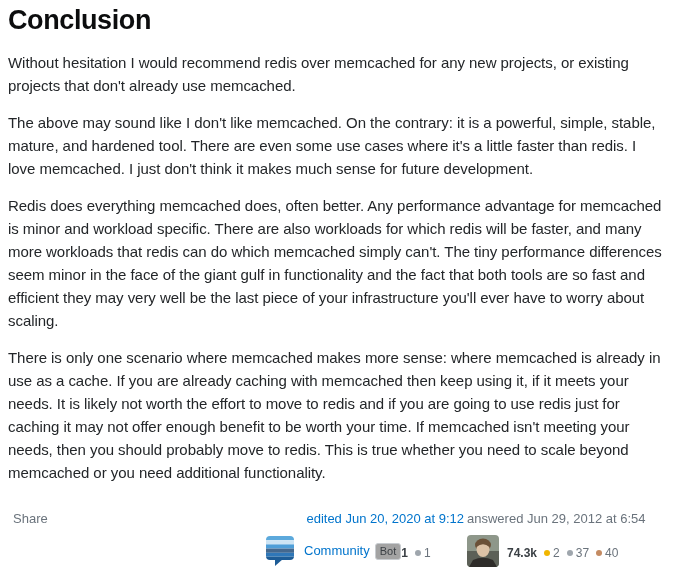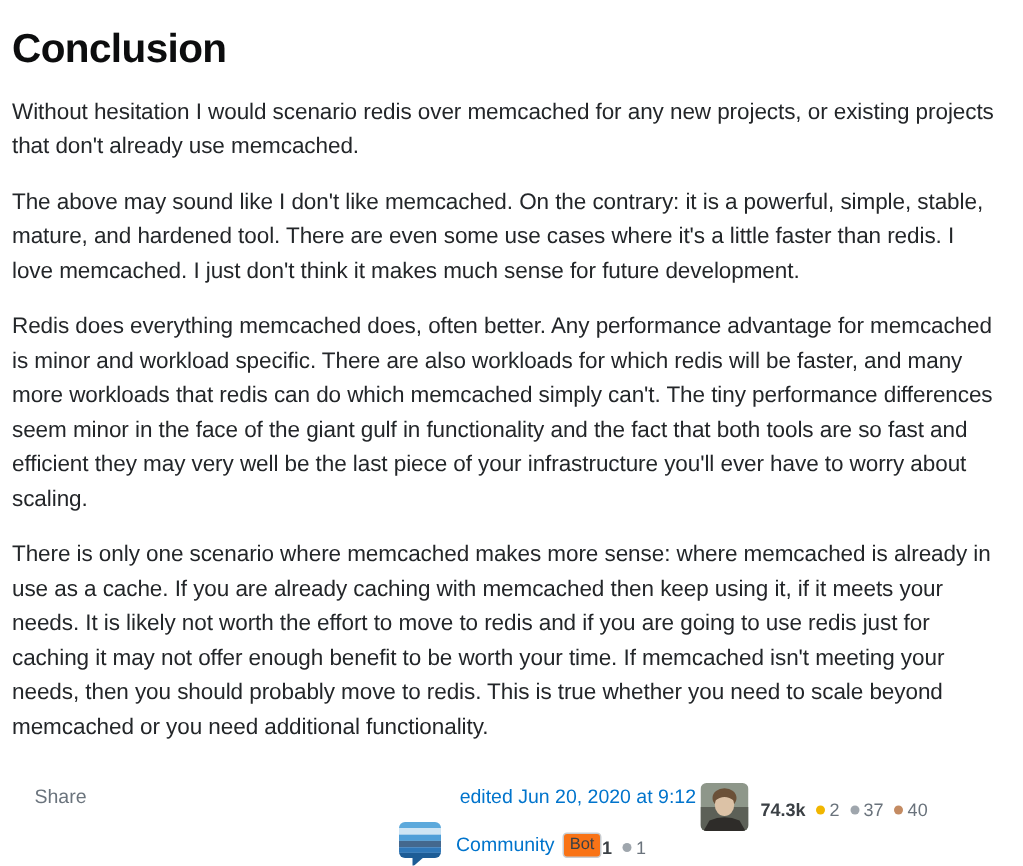--- a/index.html
+++ b/index.html
@@ -9,41 +9,41 @@
     font-family: "Liberation Sans", "DejaVu Sans", sans-serif;
     color: #232629;
     position: relative;
     overflow: hidden;
   }
   .post { position: relative; width: 682px; height: 577px; }
 
   .post-heading {
     font-size: 27px; font-weight: 700; letter-spacing: -0.4px;
     line-height: 33px;
-    margin: 16px 0 14px 0;
+    margin: 4px 0 14px 0;
     padding-left: 8px;
     color: #0c0d0e;
   }
   .post-body {
     padding-left: 8px;
     width: 658px;
     height: 456px;
     overflow: hidden;
   }
   .post-body p {
     font-size: 15px; line-height: 23px; letter-spacing: -0.05px;
     margin: 0 0 14px 0;
   }
 
   .post-footer {
     position: absolute;
     top: 506px; left: 0; right: 0;
     display: flex;
     align-items: flex-start;
-    padding-left: 23px;
+    padding-left: 13px;
   }
   .share-link {
     font-size: 13px; color: #6a737c; text-decoration: none;
     line-height: 17px; cursor: pointer;
   }
   .signatures { margin-left: auto; display: flex; }
   .signature { box-sizing: border-box; }
   .signature.edited   { width: 200px; margin-right: 3px; }
   .signature.answered { width: 215px; }
 
@@ -58,21 +58,21 @@
   }
   .user-details { display: flex; flex-direction: row; }
   .user-name-row { display: flex; align-items: center; line-height: 16px; }
   .user-name {
     font-size: 13px; color: #0074cc; text-decoration: none; cursor: pointer;
   }
   .bot-badge {
     margin-left: 5px;
     font-size: 11px; line-height: 15px;
     color: #3b4045;
-    background: #f97316;
+    background: #a3a3a3;
     border: 1px solid #c8ccd0;
     border-radius: 3px;
     padding: 0 4px;
   }
   .user-flair {
     margin-top: 4px;
     display: flex; align-items: center;
     font-size: 12px; line-height: 12px; color: #6a737c;
   }
   .rep { font-weight: 700; color: #3b4045; margin-right: 7px; }
@@ -86,21 +86,21 @@
   .dot.bronze { background: #c48b62; }
 </style>
 </head>
 <body>
 
 <div class="post">
 
   <h1 class="post-heading">Conclusion</h1>
 
   <div class="post-body">
-    <p>Without hesitation I would scenario redis over memcached for any new projects, or existing projects that don't already use memcached.</p>
+    <p>Without hesitation I would recommend redis over memcached for any new projects, or existing projects that don't already use memcached.</p>
     <p>The above may sound like I don't like memcached. On the contrary: it is a powerful, simple, stable, mature, and hardened tool. There are even some use cases where it's a little faster than redis. I love memcached. I just don't think it makes much sense for future development.</p>
     <p>Redis does everything memcached does, often better. Any performance advantage for memcached is minor and workload specific. There are also workloads for which redis will be faster, and many more workloads that redis can do which memcached simply can't. The tiny performance differences seem minor in the face of the giant gulf in functionality and the fact that both tools are so fast and efficient they may very well be the last piece of your infrastructure you'll ever have to worry about scaling.</p>
     <p>There is only one scenario where memcached makes more sense: where memcached is already in use as a cache. If you are already caching with memcached then keep using it, if it meets your needs. It is likely not worth the effort to move to redis and if you are going to use redis just for caching it may not offer enough benefit to be worth your time. If memcached isn't meeting your needs, then you should probably move to redis. This is true whether you need to scale beyond memcached or you need additional functionality.</p>
   </div>
 
   <div class="post-footer">
 
     <a class="share-link">Share</a>
 
     <div class="signatures">
@@ -136,20 +136,21 @@
               <span class="badge-group">
                 <i class="dot silver"></i>
                   <span>1</span>
               </span>
             </div>
           </div>
         </div>
       </div>
 
       <div class="signature answered">
+        <span class="sig-action plain">answered Jun 29, 2012 at 6:54</span>
         <div class="sig-user">
           <span class="avatar">
             <svg width="32" height="32" viewBox="0 0 32 32" aria-hidden="true">
               <defs>
                   <clipPath id="ca">
                     <rect width="32" height="32" rx="4"></rect>
                   </clipPath>
                 </defs>
               <g clip-path="url(#ca)">
                 <rect width="32" height="32" fill="#8e978a"></rect>

